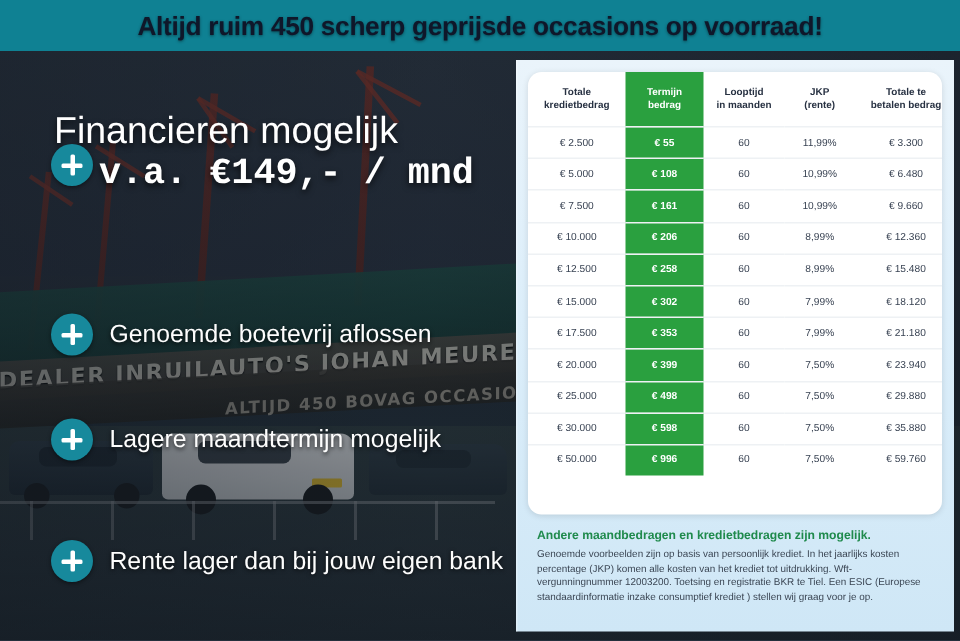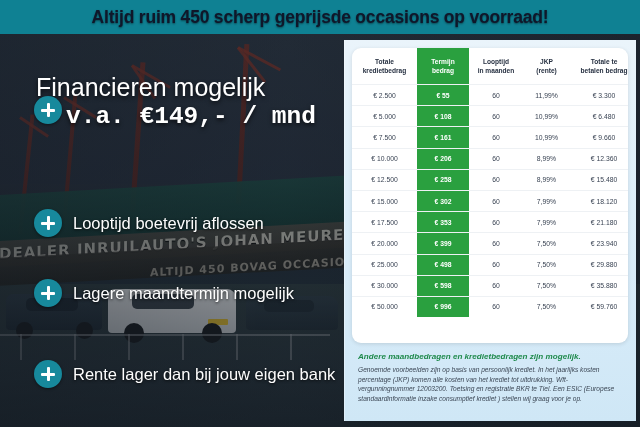--- a/index.html
+++ b/index.html
@@ -119,21 +119,21 @@
   }
   th.c0,td.c0{width:63px;}
   th.c1,td.c1{width:50px;}
   th.c2,td.c2{width:52px;}
   th.c3,td.c3{width:45px;}
   th.c4,td.c4{width:66px;}
   .hl{background:#2aa03f;color:#ffffff !important;font-weight:bold;}
   th.hl{background:#2aa03f;color:#ffffff;}
   td.hl{border-top:1px solid #3bb050;}
 
-  .note{position:absolute;left:14px;top:312px;width:266px;font-style:italic;}
+  .note{position:absolute;left:14px;top:312px;width:266px;}
   .note-title{color:#1f8a4c;font-weight:bold;font-size:8.1px;margin-bottom:4px;}
   .note-body{color:#3b4654;font-size:6.6px;line-height:9.6px;}
 
   .card-edge{position:absolute;left:344px;top:40px;width:1px;height:381px;background:rgba(255,255,255,.35);z-index:31;}
 </style>
 </head>
 <body>
 
 <div class="stage">
 
@@ -192,21 +192,21 @@
   <div class="bullets">
 
     <div class="hero">
       <div class="plus hero-plus"></div>
       <div class="hero-l1">Financieren mogelijk</div>
       <div class="hero-l2">v.a. €149,- / mnd</div>
     </div>
 
     <div class="bullet" style="left:34px;top:151px;">
       <div class="plus"></div>
-      <div class="b-txt">Looptijd boetevrij aflossen</div>
+      <div class="b-txt">Genoemde boetevrij aflossen</div>
     </div>
 
     <div class="bullet" style="left:34px;top:221px;">
       <div class="plus"></div>
       <div class="b-txt">Lagere maandtermijn mogelijk</div>
     </div>
 
     <div class="bullet" style="left:34px;top:302px;">
       <div class="plus"></div>
       <div class="b-txt">Rente lager dan bij jouw eigen bank</div>

